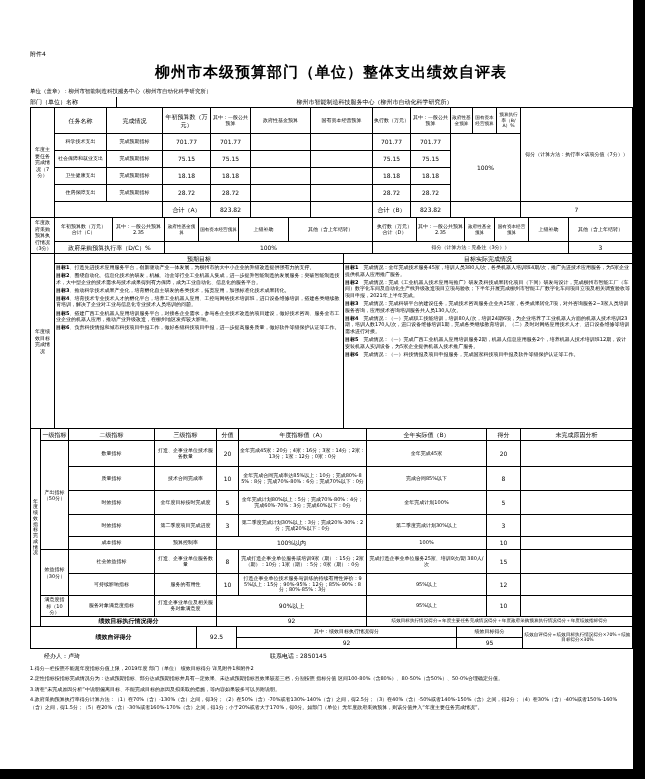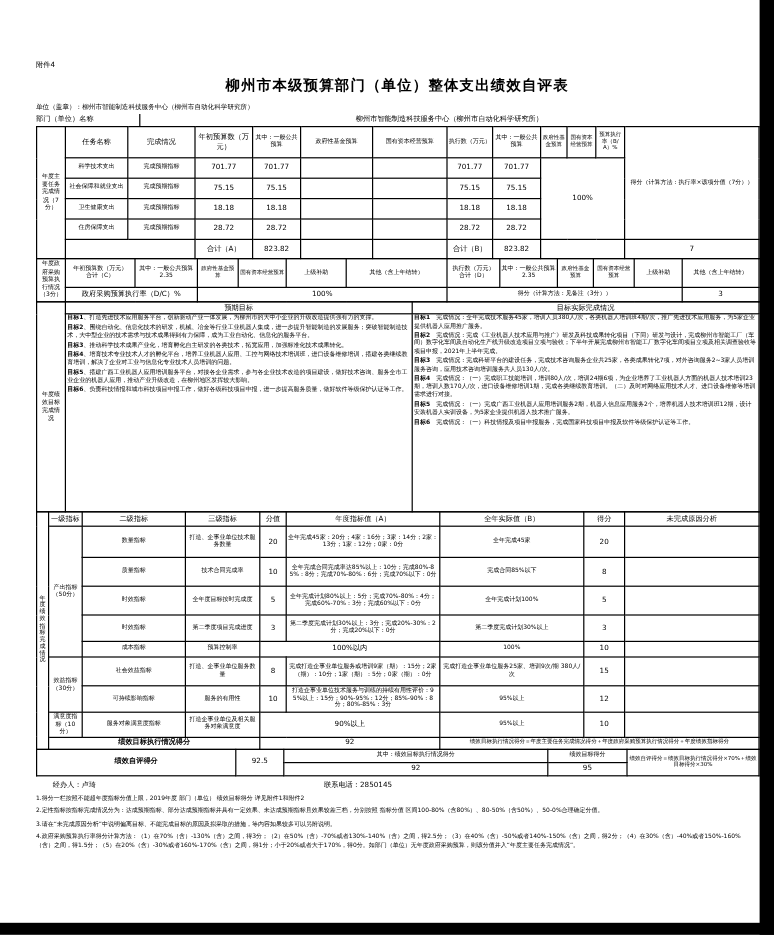--- a/index.html
+++ b/index.html
@@ -1,20 +1,20 @@
 <!DOCTYPE html>
 <html><head>
 <meta charset="utf-8">
 <style>
   html,body{margin:0;padding:0;}
   body{width:645px;height:779px;background:#fff;position:relative;overflow:hidden;
        font-family:"DejaVu Sans",sans-serif;color:#000;}
   .content{position:absolute;left:30px;top:50px;width:602px;}
   .attach{font-size:6px;}
-  .title{font-size:12px;font-weight:bold;text-align:center;margin:4px 0 6px 0;letter-spacing:1px;}
+  .title{font-size:15px;font-weight:bold;text-align:center;margin:4px 0 6px 0;letter-spacing:1px;}
   .seal{font-size:5.5px;margin-bottom:2px;}
   .deptrow{display:flex;font-size:6px;height:10px;line-height:10px;}
   .deptrow .dl{width:86px;border-right:1px solid #000;}
   .deptrow .dv{flex:1;text-align:center;}
   table{border-collapse:collapse;table-layout:fixed;width:602px;}
   .mt{margin-top:-1px;}
   td{border:1px solid #000;font-size:6px;line-height:1.18;text-align:center;
      vertical-align:middle;padding:0 1px;overflow:hidden;word-break:break-all;}
   td.blank{padding:0;}
   .vlab{font-size:5px;line-height:1.3;padding:0 2px;}

